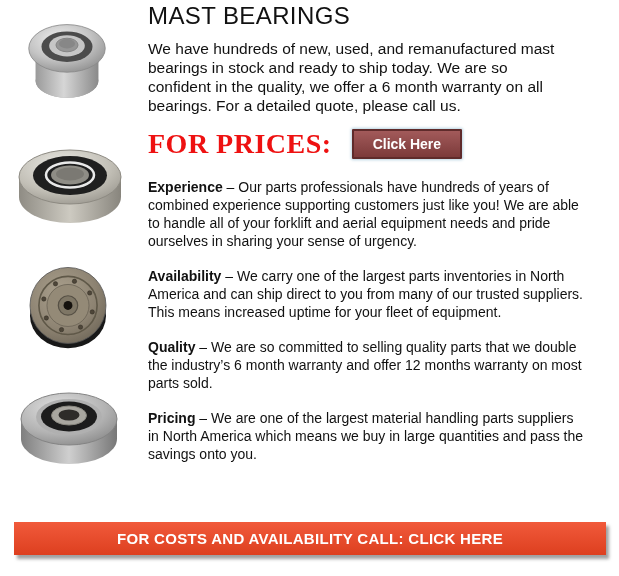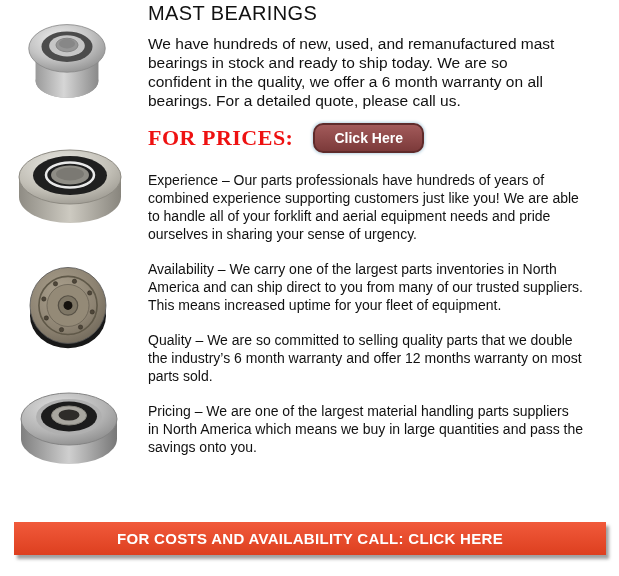--- a/index.html
+++ b/index.html
@@ -10,42 +10,42 @@
   
   .photo{position:absolute;}
   .photo svg{display:block;width:100%;height:100%;}
   #photo1{left:16px;top:10px;width:102px;height:104px;}
   #photo2{left:7px;top:139px;width:126px;height:95px;}
   #photo3{left:13px;top:261px;width:110px;height:97px;}
   #photo4{left:9px;top:379px;width:120px;height:91px;}
   
   .content{position:absolute;left:148px;top:2px;width:465px;}
   .title{
-    font-size:20px;font-weight:400;letter-spacing:0.4px;color:#111;
+    font-size:24px;font-weight:400;letter-spacing:0.4px;color:#111;
     margin:0 0 9px 0;
   }
   .intro{
     font-size:15.5px;line-height:19px;margin:0 0 13px 0;white-space:pre-line;
   }
   .prices-row{display:flex;align-items:center;margin:0 0 18px 0;}
   .prices-label{
     font-family:"Liberation Serif", serif;font-weight:bold;
-    font-size:22px;color:#ee1111;letter-spacing:0.5px;
+    font-size:28px;color:#ee1111;letter-spacing:0.5px;
   }
   .click-btn{
     margin-left:20px;cursor:pointer;
     background:linear-gradient(#a25a5a,#7c3a3a);
-    border:2px solid #5f2b2b;border-radius:10px;
+    border:2px solid #5f2b2b;border-radius:1px;
     box-shadow:0 0 3px 1px #b9d4e2;
     color:#ffffff;font-weight:bold;font-size:14px;
     font-family:"Liberation Sans", sans-serif;
     padding:5px 19px;
   }
   .section{font-size:14px;line-height:18px;margin:0 0 17px 0;}
-  .section b{font-weight:normal;}
+  .section b{font-weight:bold;}
   .section .body{white-space:pre-line;}
   
   .banner{
     position:absolute;left:14px;top:522px;width:592px;height:33px;
     background:linear-gradient(#f15a3b,#dd3f1f);
     box-shadow:3px 4px 3px rgba(110,110,110,0.65);
     display:flex;align-items:center;justify-content:center;
     cursor:pointer;
   }
   .banner span{

